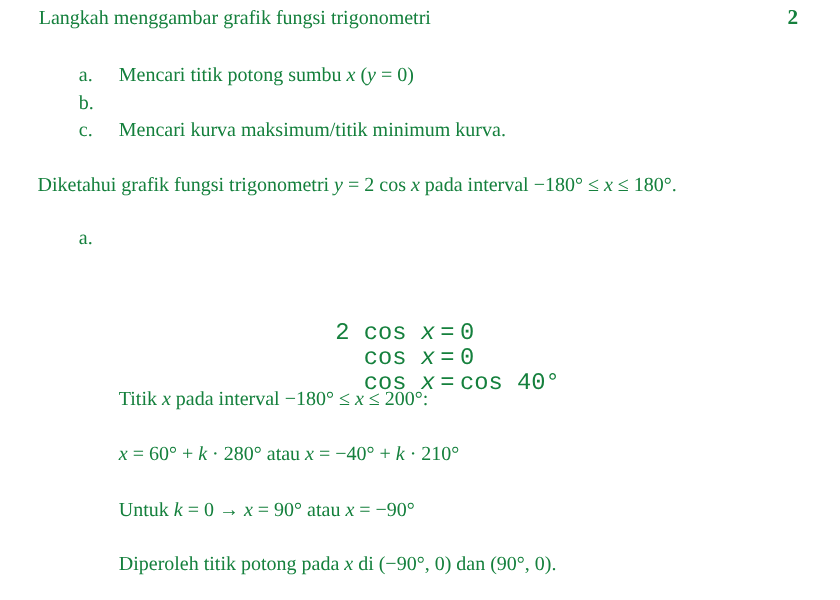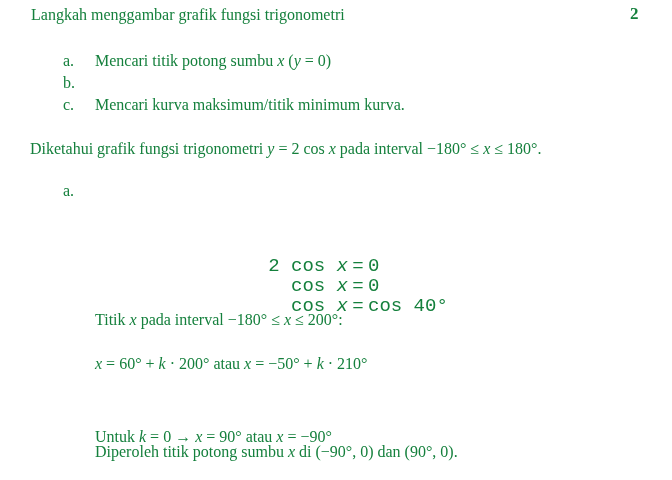--- a/index.html
+++ b/index.html
@@ -37,21 +37,21 @@
     font-family: Liberation Mono, monospace;
     font-size: 19px;
     line-height: 20px;
     margin-top: 28px;
   }
   .eq-lhs { text-align: right; }
   .eq-eq  { text-align: center; }
   .eq-rhs { text-align: left; }
   .solusi   { left: 95px; top: 310px; }
   .general  { left: 95px; top: 354px; }
-  .untuk    { left: 95px; top: 399px; margin-top: 28px; }
+  .untuk    { left: 95px; top: 399px; }
   .result   { left: 95px; top: 442px; }
   i { font-style: italic; }
 </style>
 </head>
 <body>
 
 <div class="page">
 
   <div class="abs title">Langkah menggambar grafik fungsi trigonometri</div>
 
@@ -86,19 +86,19 @@
     <span class="eq-eq">=</span>
     <span class="eq-rhs"><span>0</span></span>
 
     <span class="eq-lhs"><span>cos </span><i>x</i></span>
     <span class="eq-eq">=</span>
     <span class="eq-rhs"><span>cos 40°</span></span>
   </div>
 
   <div class="abs solusi"><span>Titik </span><i>x</i><span> pada interval −180° ≤ </span><i>x</i><span> ≤ 200°:</span></div>
 
-  <div class="abs general"><i>x</i><span> = 60° + </span><i>k</i><span> · 200° atau </span><i>x</i><span> = −50° + </span><i>k</i><span> · 210°</span></div>
+  <div class="abs general"><i>x</i><span> = 60° + </span><i>k</i><span> · 280° atau </span><i>x</i><span> = −40° + </span><i>k</i><span> · 210°</span></div>
 
   <div class="abs untuk"><span>Untuk </span><i>k</i><span> = 0 → </span><i>x</i><span> = 90° atau </span><i>x</i><span> = −90°</span></div>
 
-  <div class="abs result"><span>Diperoleh titik potong sumbu </span><i>x</i><span> di (−90°, 0) dan (90°, 0).</span></div>
+  <div class="abs result"><span>Diperoleh titik potong pada </span><i>x</i><span> di (−90°, 0) dan (90°, 0).</span></div>
 
 </div>
 
 </body></html>

